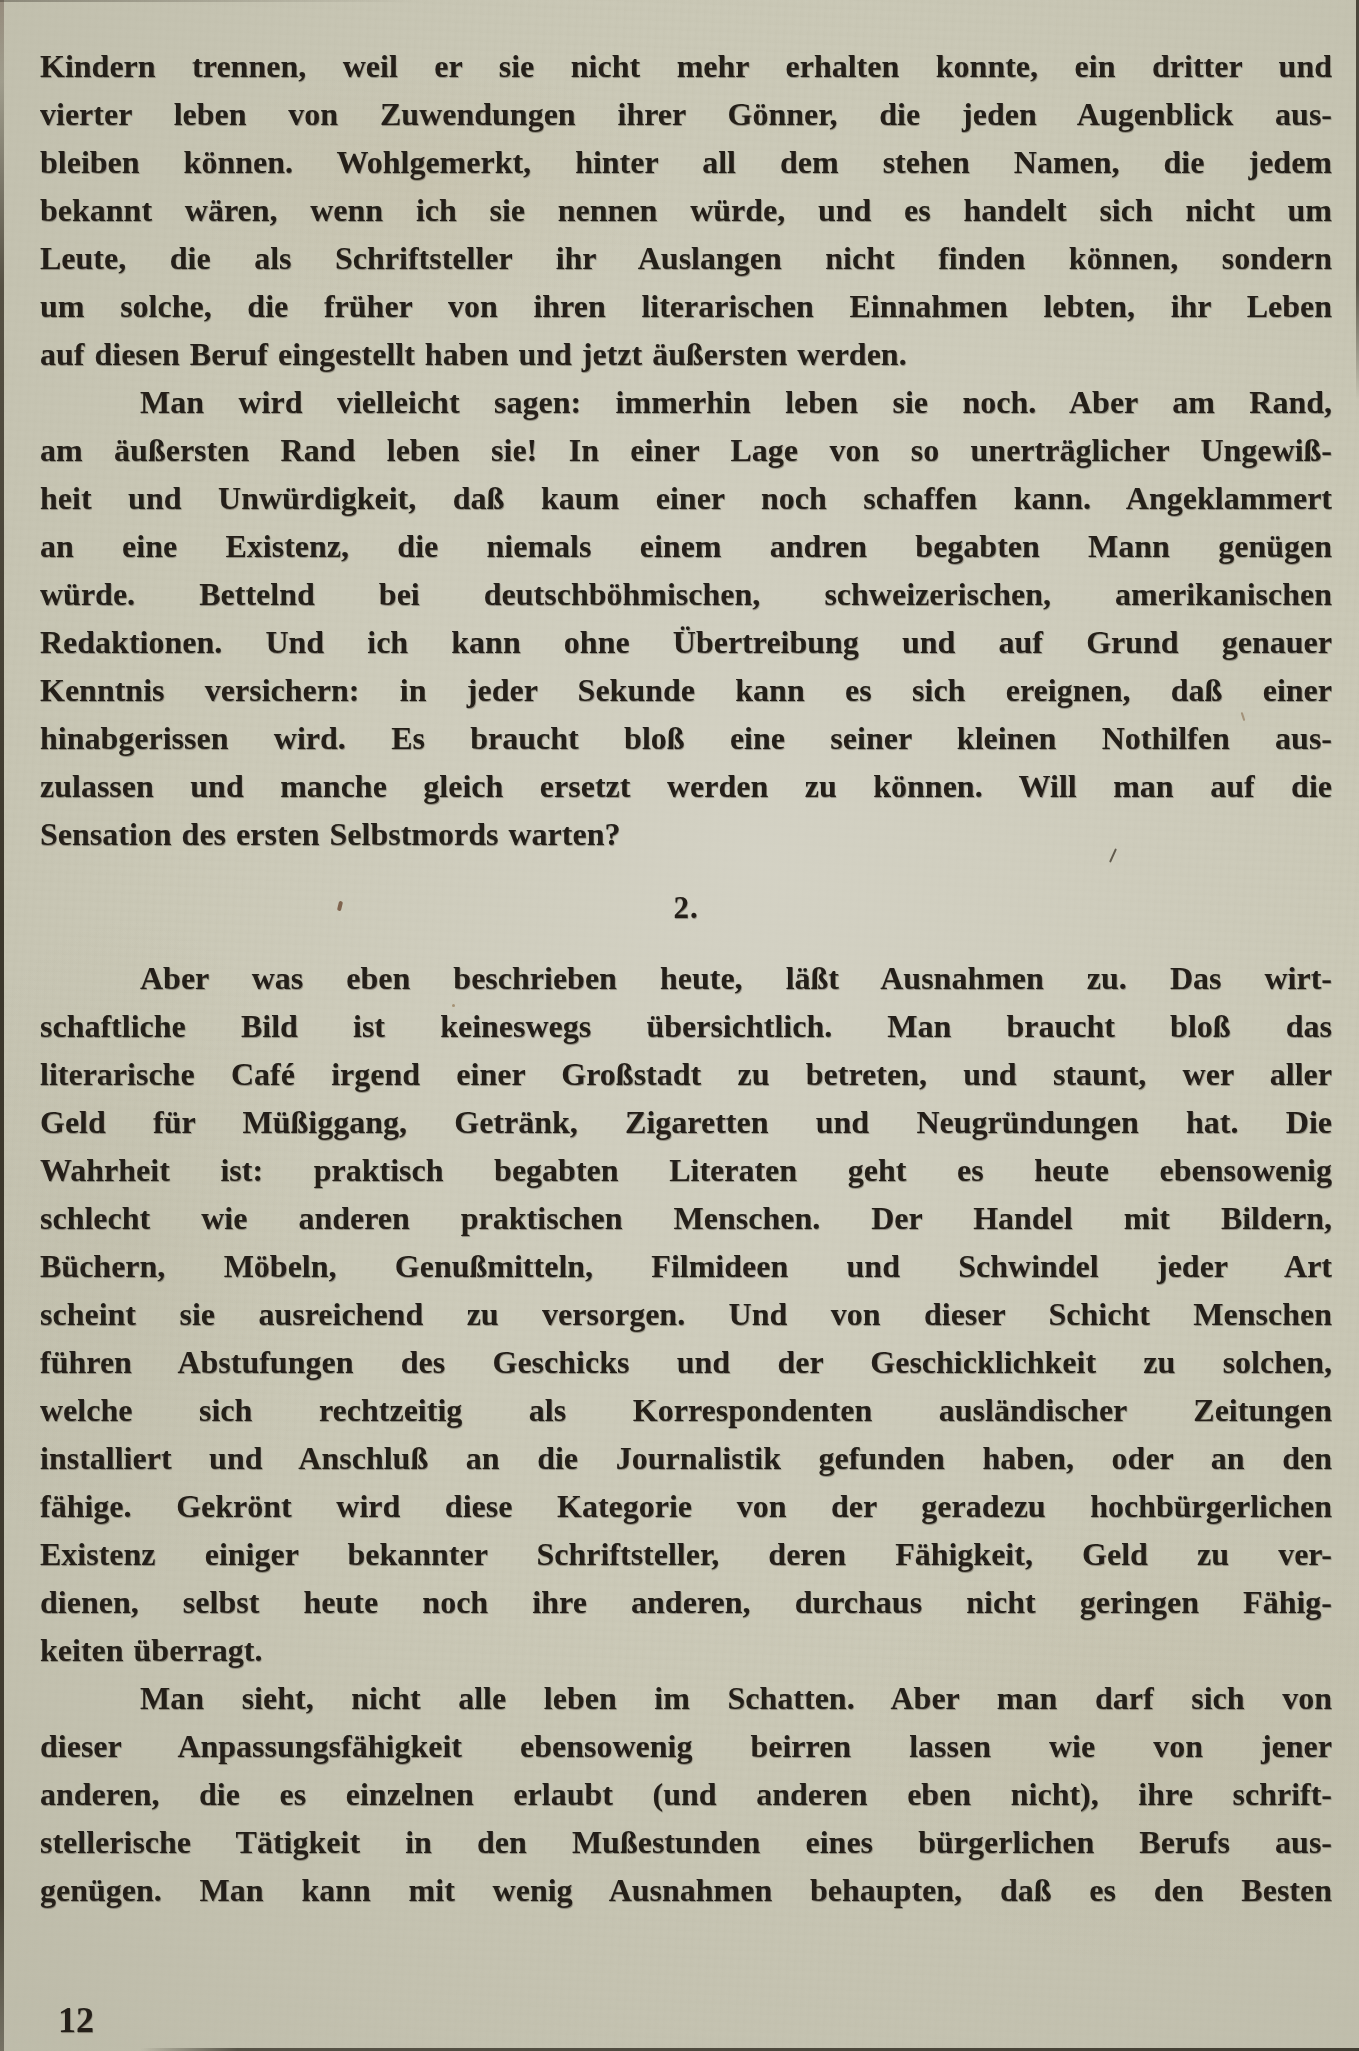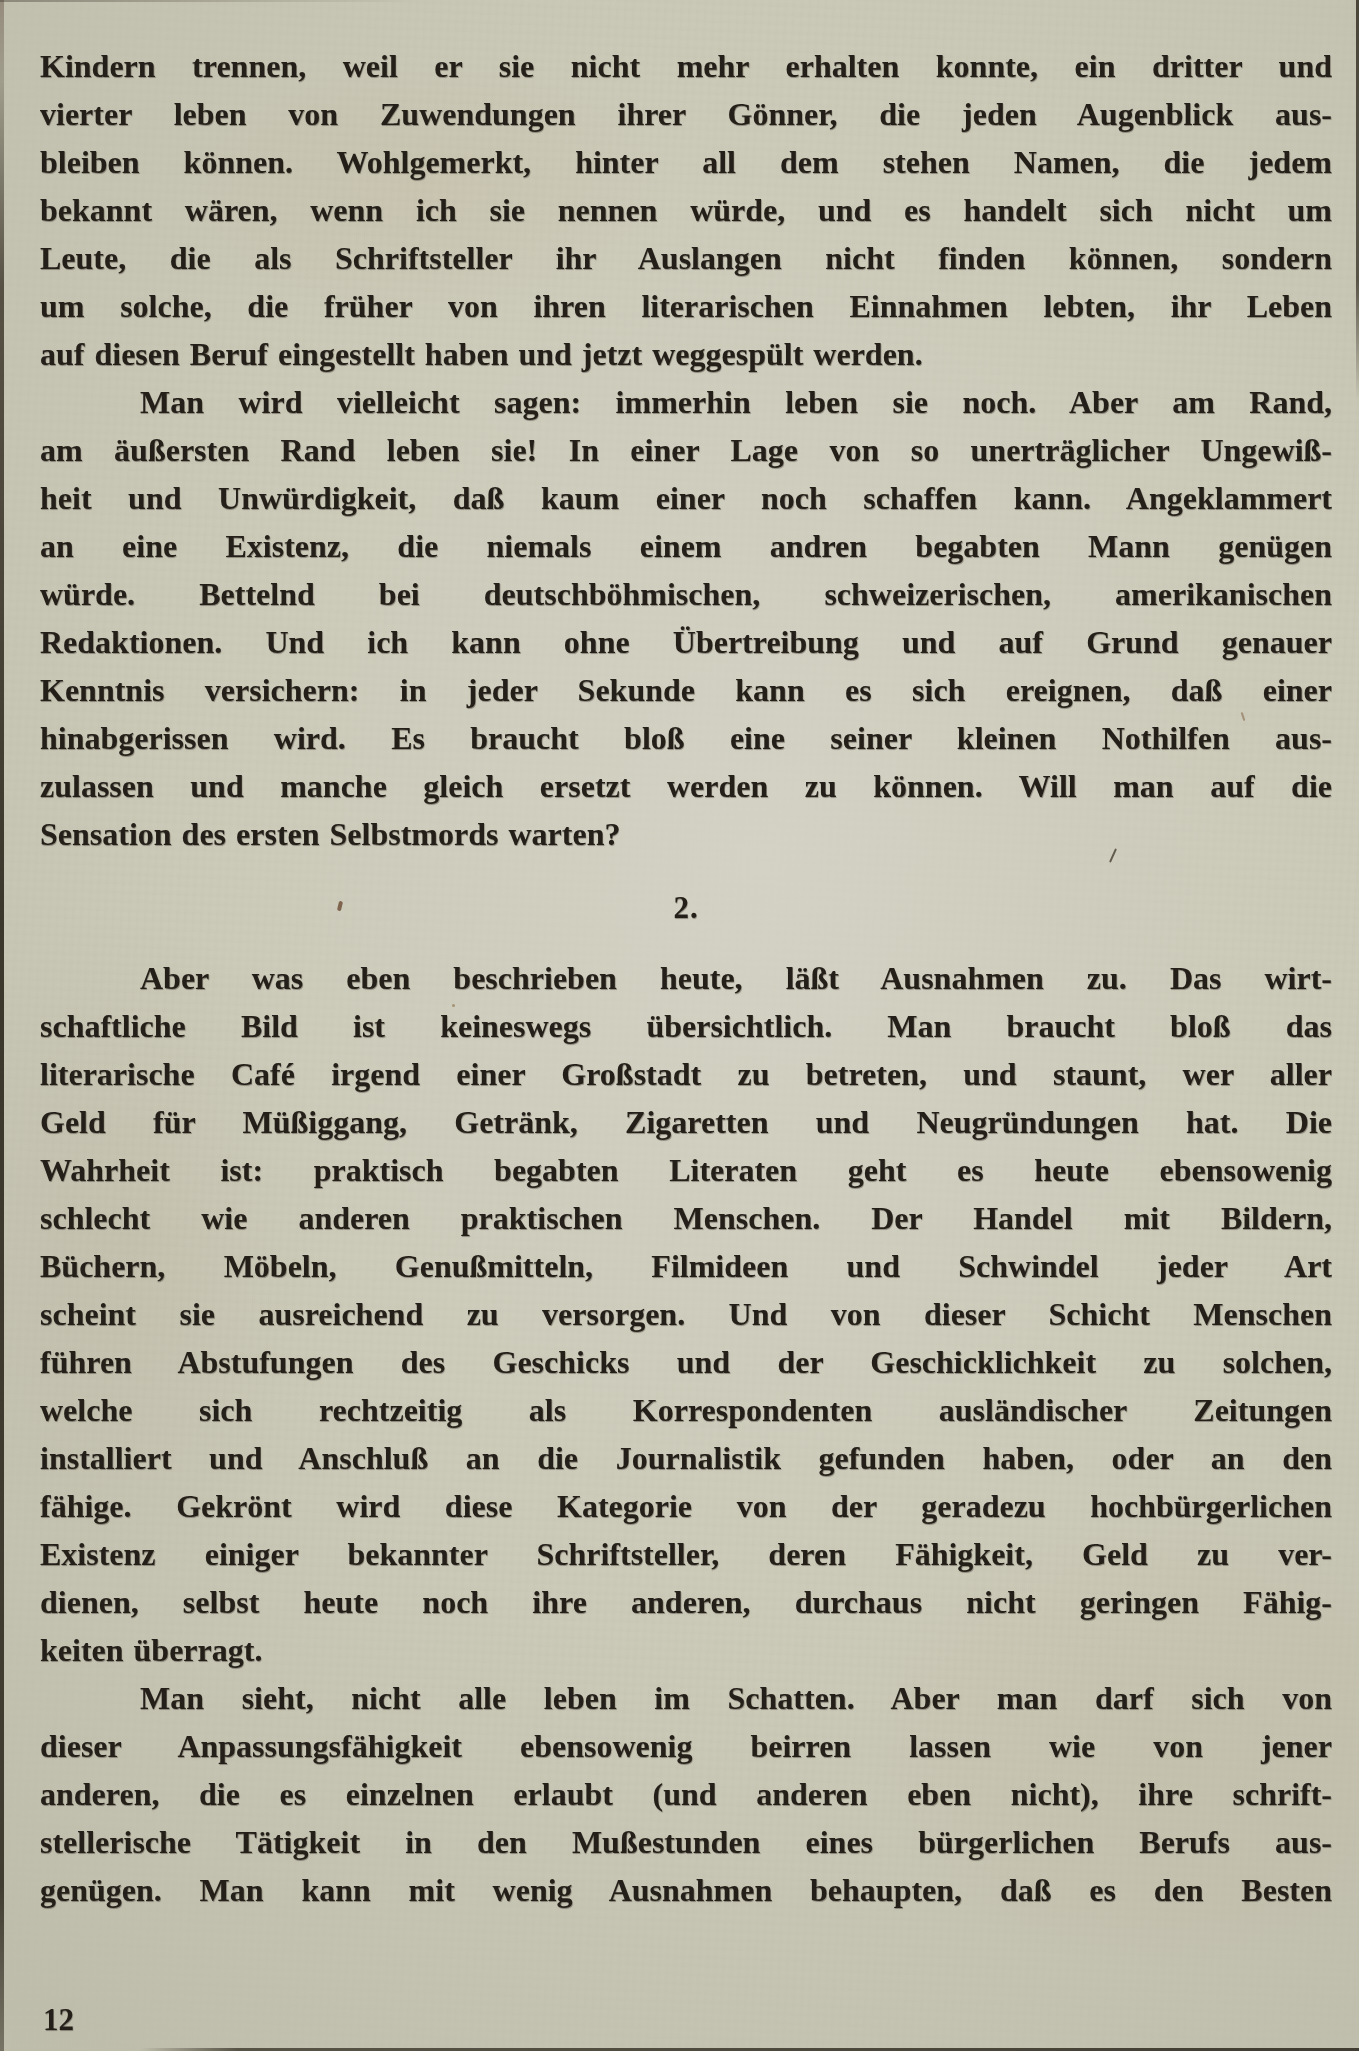--- a/index.html
+++ b/index.html
@@ -75,22 +75,22 @@
     text-align: justify; text-align-last: justify;
   }
   .line.last { text-align-last: left; }
   .line.indent { text-indent: 100px; }
   .section-heading {
     margin-top: 26px; height: 48px; line-height: 48px;
     text-align: center; font-size: 31px; letter-spacing: 1px;
   }
   .paragraph.after-heading { margin-top: 22px; }
   .page-number {
-    position: absolute; left: 43px; top: 2004px;
-    font-size: 31px; font-weight: 700; line-height: 32px;
+    position: absolute; left: 58px; top: 2004px;
+    font-size: 36px; font-weight: 700; line-height: 32px;
     text-shadow: 0.6px 0.7px 0.7px rgba(38,30,22,0.38);
   }
 </style>
 </head>
 <body>
 
 <div class="page">
 
   <div class="stain s1"></div>
   <div class="stain s2"></div>
@@ -107,21 +107,21 @@
   <div class="speck k4"></div>
 
   <div class="text-col">
       <div class="paragraph">
         <div class="line">Kindern trennen, weil er sie nicht mehr erhalten konnte, ein dritter und</div>
         <div class="line">vierter leben von Zuwendungen ihrer Gönner, die jeden Augenblick aus-</div>
         <div class="line">bleiben können. Wohlgemerkt, hinter all dem stehen Namen, die jedem</div>
         <div class="line">bekannt wären, wenn ich sie nennen würde, und es handelt sich nicht um</div>
         <div class="line">Leute, die als Schriftsteller ihr Auslangen nicht finden können, sondern</div>
         <div class="line">um solche, die früher von ihren literarischen Einnahmen lebten, ihr Leben</div>
-        <div class="line last">auf diesen Beruf eingestellt haben und jetzt weggespült werden.</div>
+        <div class="line last">auf diesen Beruf eingestellt haben und jetzt äußersten werden.</div>
       </div>
       <div class="paragraph">
         <div class="line indent">Man wird vielleicht sagen: immerhin leben sie noch. Aber am Rand,</div>
         <div class="line">am äußersten Rand leben sie! In einer Lage von so unerträglicher Ungewiß-</div>
         <div class="line">heit und Unwürdigkeit, daß kaum einer noch schaffen kann. Angeklammert</div>
         <div class="line">an eine Existenz, die niemals einem andren begabten Mann genügen</div>
         <div class="line">würde. Bettelnd bei deutschböhmischen, schweizerischen, amerikanischen</div>
         <div class="line">Redaktionen. Und ich kann ohne Übertreibung und auf Grund genauer</div>
         <div class="line">Kenntnis versichern: in jeder Sekunde kann es sich ereignen, daß einer</div>
         <div class="line">hinabgerissen wird. Es braucht bloß eine seiner kleinen Nothilfen aus-</div>

